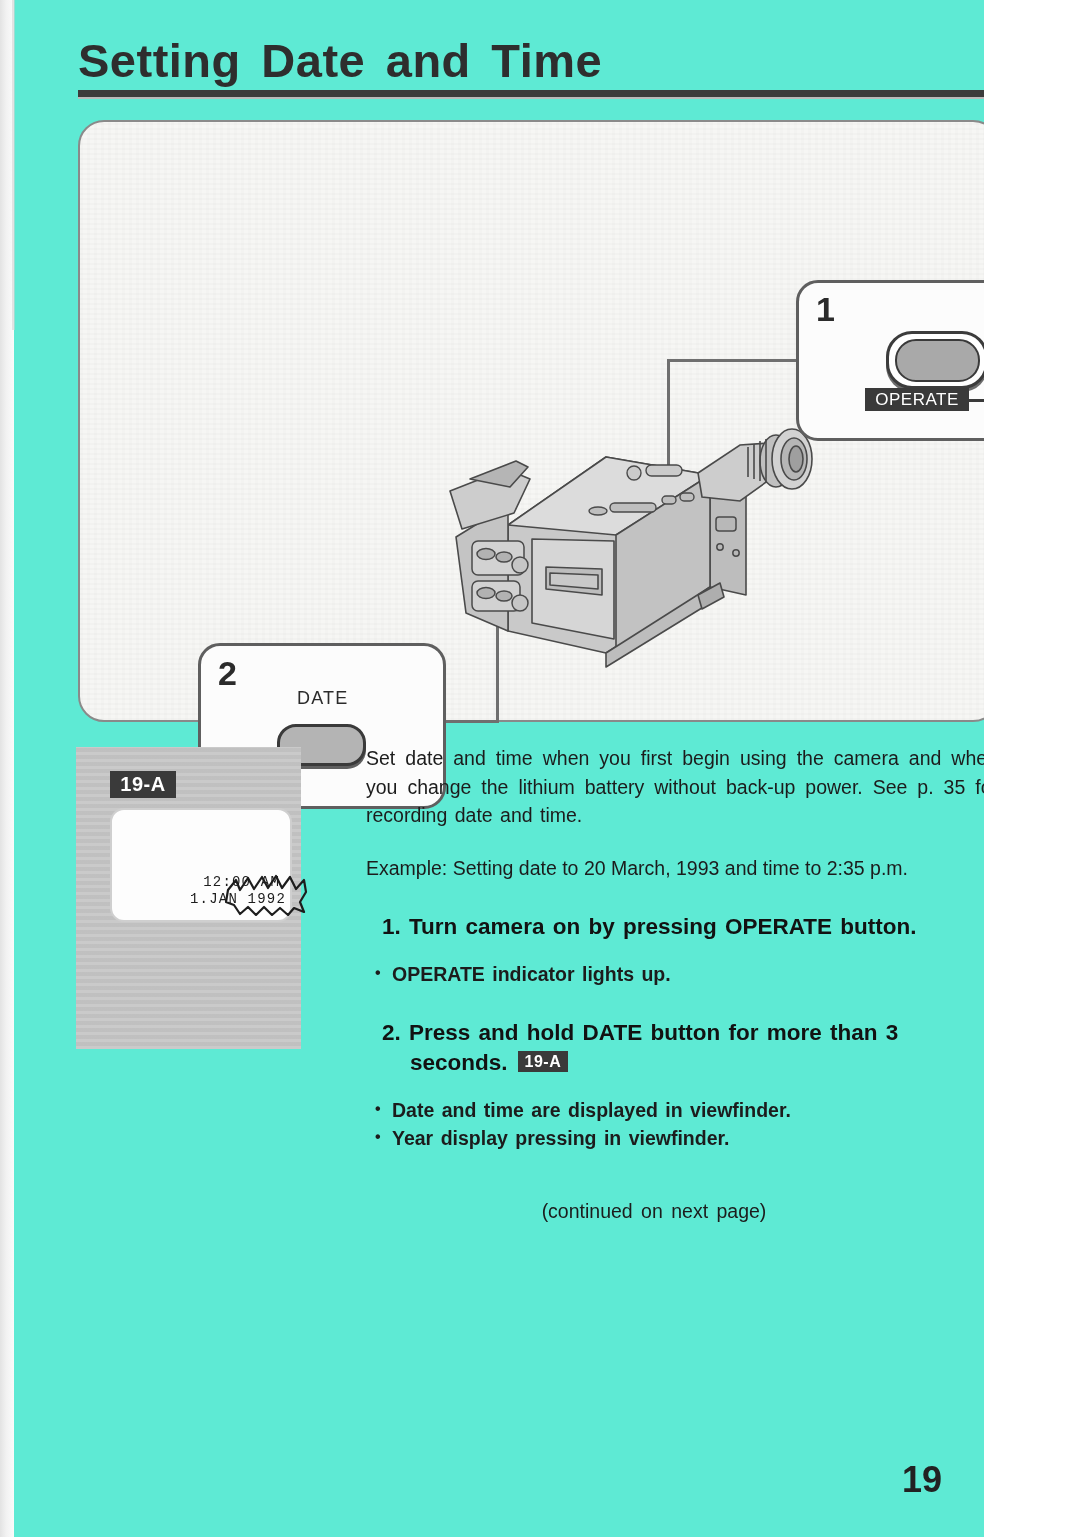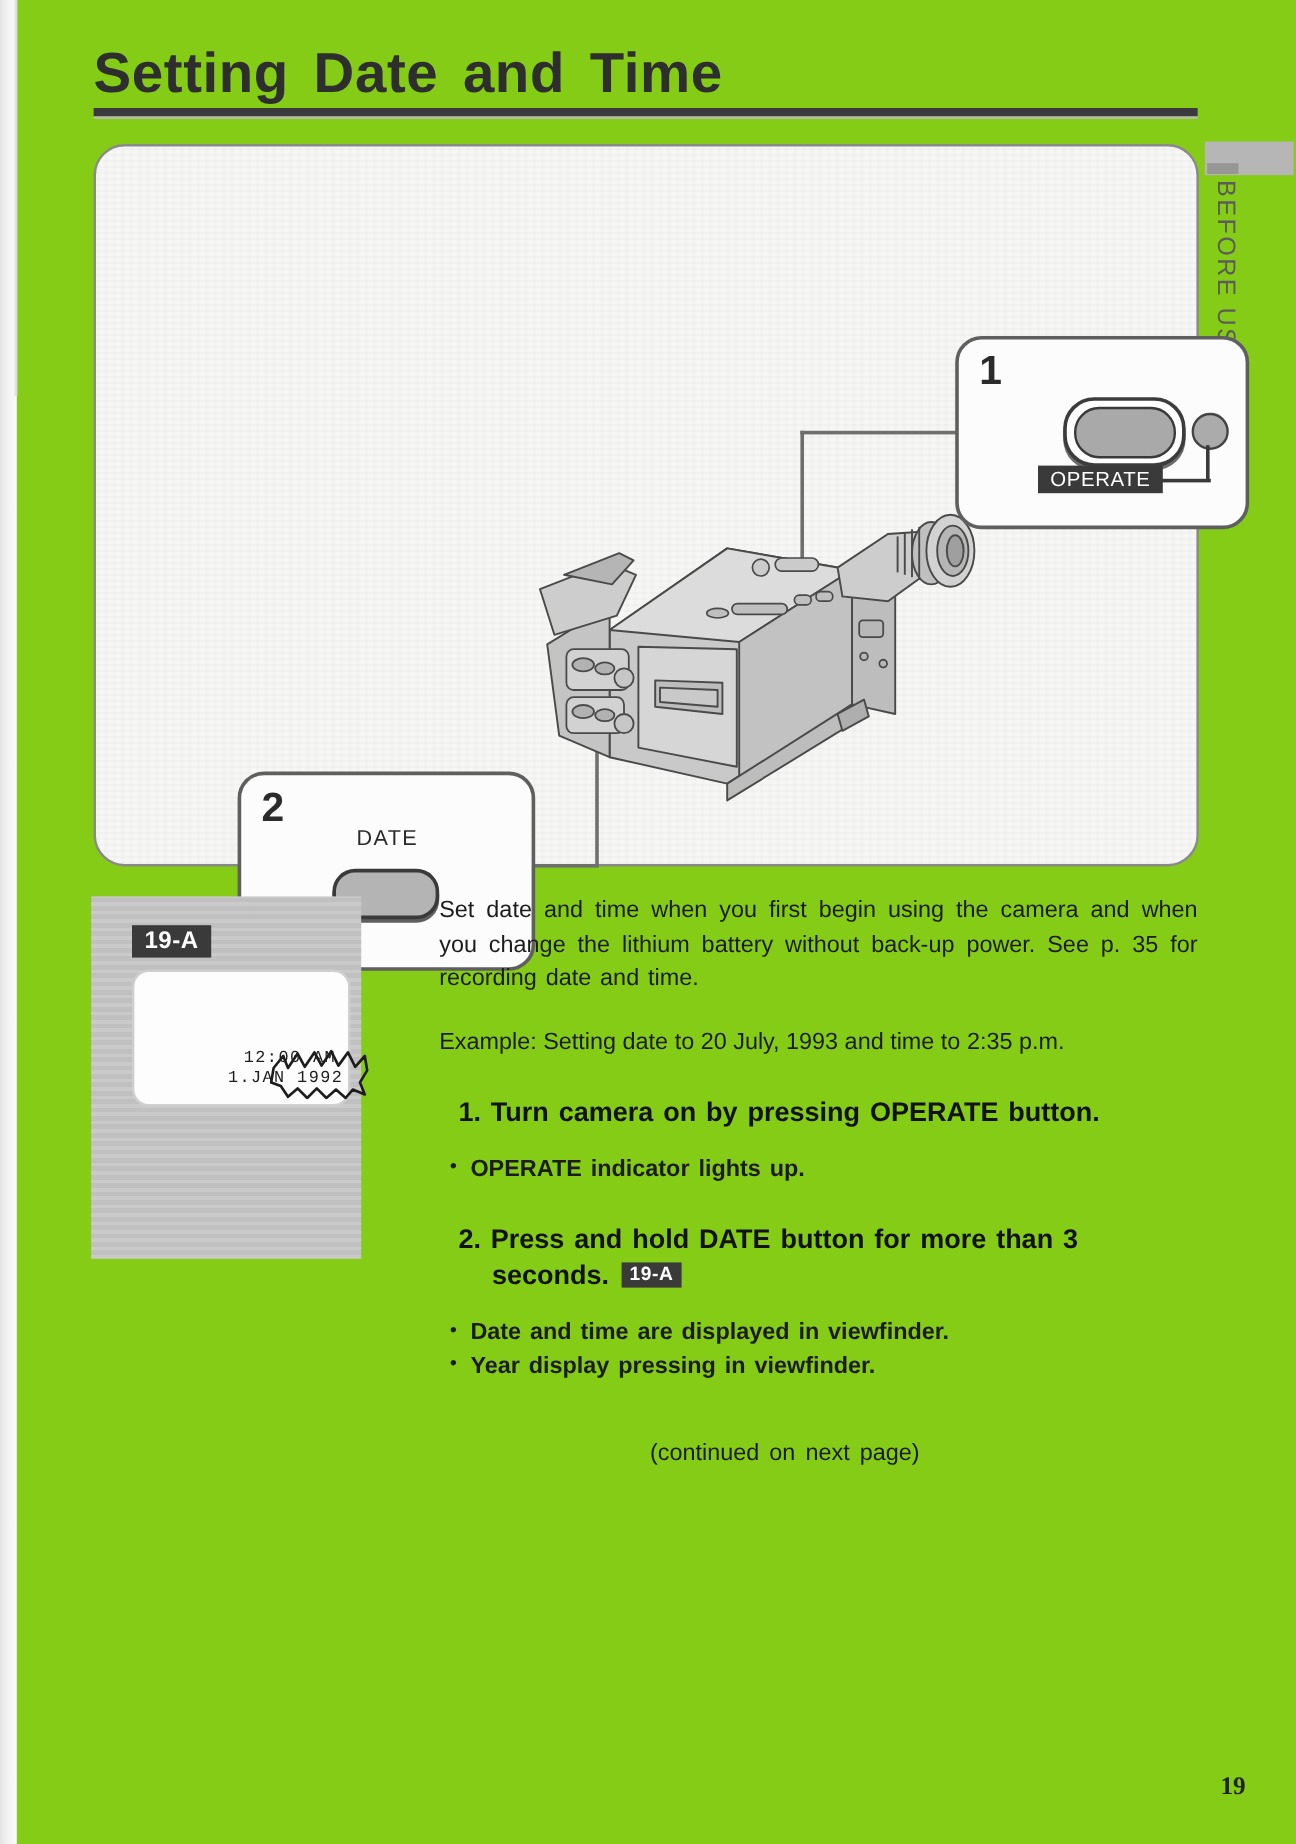--- a/index.html
+++ b/index.html
@@ -2,23 +2,23 @@
 <html><head>
 <meta charset="utf-8">
 <style>
   html, body {
     margin: 0;
     padding: 0;
     background: #ffffff;
   }
   #page {
     position: relative;
-    width: 1080px;
+    width: 984px;
     height: 1537px;
-    background: #84cc16;
+    background: #5eead4;
     font-family: "Liberation Sans", sans-serif;
     color: #1a1a1a;
     overflow: hidden;
   }
   
   .scan-edge-left {
     position: absolute;
     left: 0; top: 0;
     width: 14px; height: 1537px;
     background: linear-gradient(to right, #e3e3e3 0%, #f2f2f2 45%, #fbfbfb 100%);
@@ -333,24 +333,23 @@
     color: #1c1c1c;
     word-spacing: 3px;
     padding-right: 56px;
   }
 
   
   .page-number {
     position: absolute;
     right: 42px;
     bottom: 36px;
-    font-size: 21px;
+    font-size: 36px;
     font-weight: bold;
     color: #222;
-    font-family: Liberation Serif, serif;
   }
 </style>
 </head>
 <body>
 
 <div id="page">
 
   <div class="scan-edge-left"></div>
   <div class="scan-edge-left2"></div>
 
@@ -464,21 +463,21 @@
       <svg class="vf-burst" viewBox="0 0 86 48">
         <path d="M4 22 L12 12 L16 22 L24 10 L30 21 L38 9 L44 20 L52 8 L58 20 L66 9 L72 21 L80 12 L82 24
                  L76 34 L80 44 L70 40 L64 47 L56 40 L48 47 L40 39 L32 47 L24 39 L16 46 L10 37 L2 34 Z" fill="none" stroke="#1d1d1d" stroke-width="2.2" stroke-linejoin="round"></path>
       </svg>
     </div>
   </div>
 
   <div class="body-col">
     <p class="para">Set date and time when you first begin using the camera and when you change the lithium battery without back-up power. See p. 35 for recording date and time.</p>
 
-    <p class="para-example">Example: Setting date to 20 July, 1993 and time to 2:35 p.m.</p>
+    <p class="para-example">Example: Setting date to 20 March, 1993 and time to 2:35 p.m.</p>
 
     <p class="step">1. Turn camera on by pressing OPERATE button.</p>
     <ul class="bullets">
       <li>OPERATE indicator lights up.</li>
     </ul>
 
     <p class="step">
       <span>2. Press and hold DATE button for more than 3</span>
       <span class="step-indent">
         <span>seconds.</span><span class="inline-badge">19-A</span>

